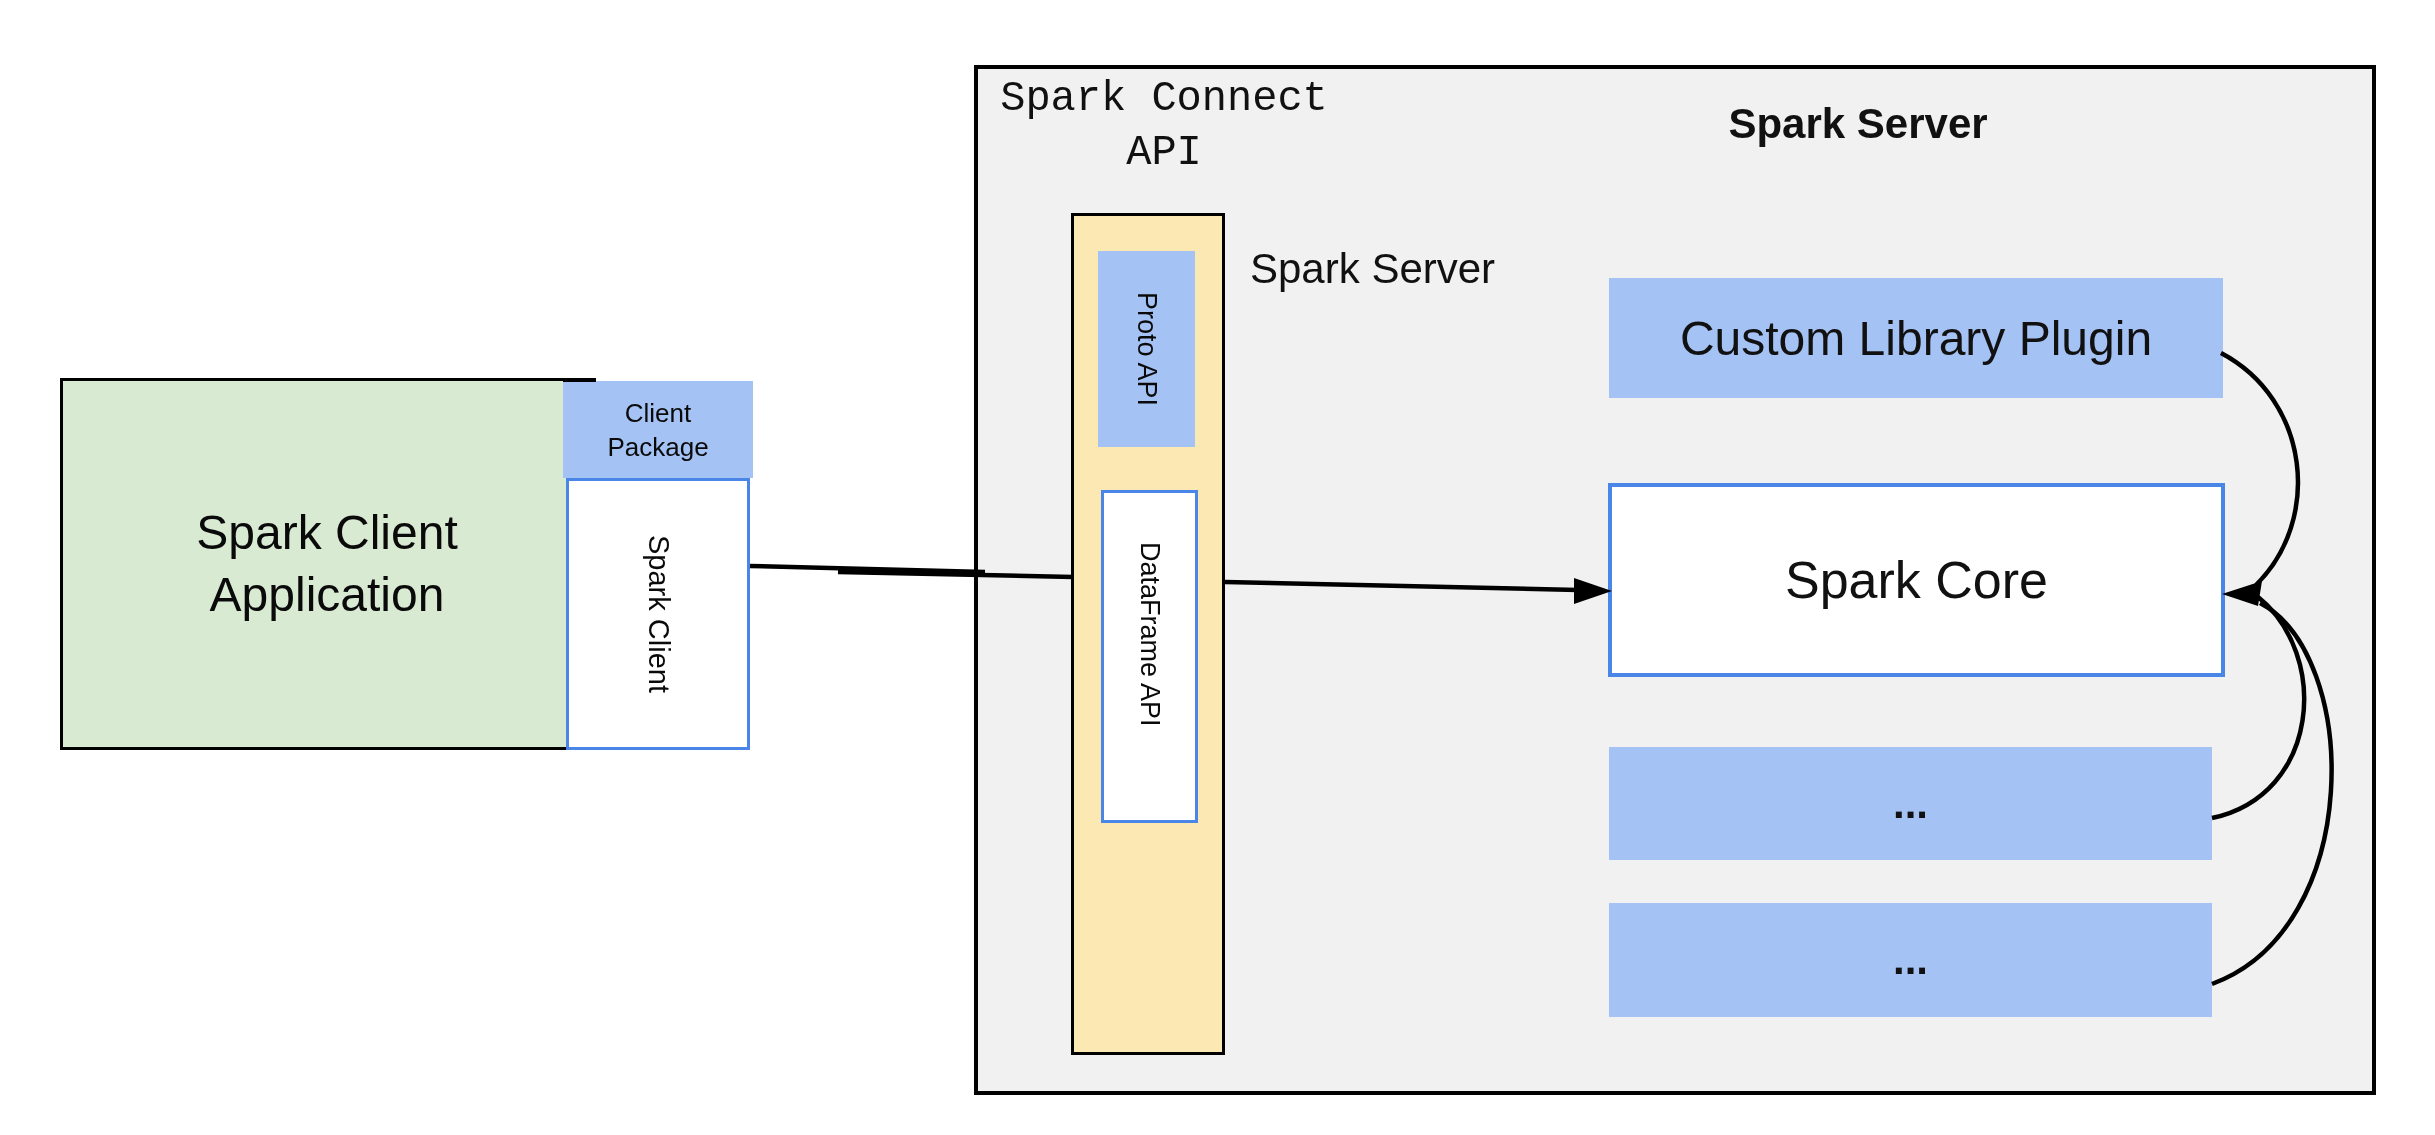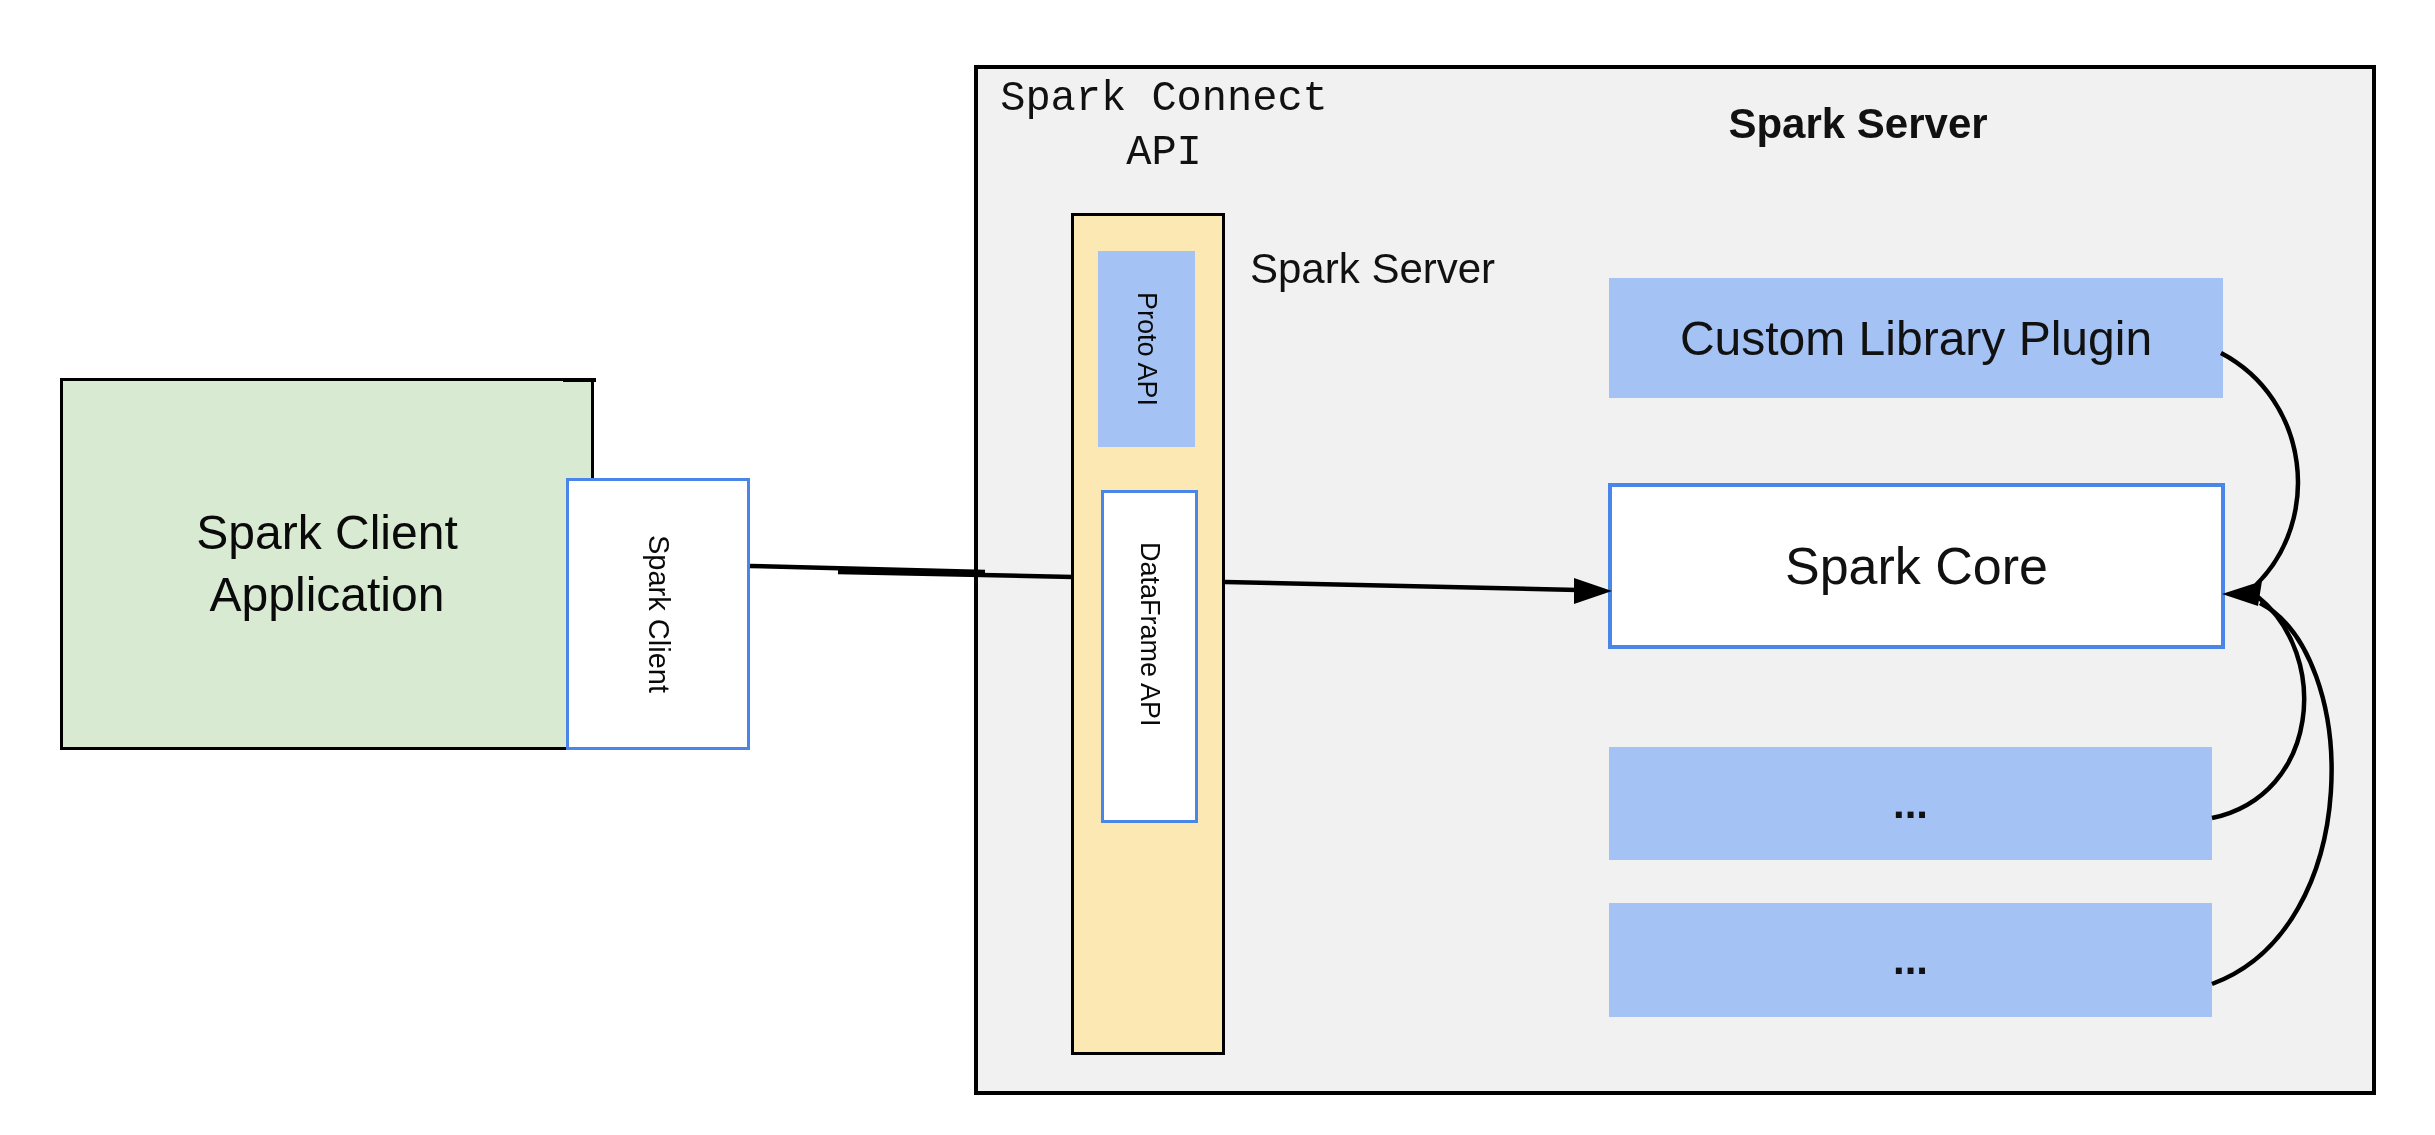--- a/index.html
+++ b/index.html
@@ -33,40 +33,46 @@
 
   .tan-box{left:1071px;top:213px;width:154px;height:842px;background:var(--c-tan);border:3px solid var(--c-black);z-index:2;}
   .proto-box{left:1098px;top:251px;width:97px;height:196px;background:var(--c-blue);z-index:3;}
   .dataframe-box{left:1101px;top:490px;width:97px;height:333px;background:#fff;border:3px solid var(--c-blue-border);z-index:3;padding-bottom:45px;}
   .vtext{writing-mode:vertical-rl;white-space:nowrap;font-size:27px;color:#0a0a0a;}
   .spark-client-box .vtext{font-size:29px;}
   .library-label{left:1250px;top:241px;width:340px;font-size:42px;line-height:55px;text-align:left;z-index:2;}
 
   .plugin-box{left:1609px;top:278px;width:614px;height:120px;background:var(--c-blue);z-index:2;}
   .plugin-box .label{font-size:48px;}
-  .core-box{left:1608px;top:483px;width:617px;height:166px;background:#fff;border:4px solid var(--c-blue-border);z-index:2;text-align:center;}
+  .core-box{left:1608px;top:483px;width:617px;height:194px;background:#fff;border:4px solid var(--c-blue-border);z-index:2;text-align:center;}
   .core-box .label{font-size:52px;}
   .dots-box-1{left:1609px;top:747px;width:603px;height:113px;background:var(--c-blue);z-index:2;}
   .dots-box-2{left:1609px;top:903px;width:603px;height:114px;background:var(--c-blue);z-index:2;}
   .dots-box-1 .label,.dots-box-2 .label{font-size:42px;font-weight:bold;line-height:20px;}
 
   .connector-layer{position:absolute;left:0;top:0;width:2435px;height:1135px;z-index:4;pointer-events:none;}
 </style>
 </head>
 <body>
 
 <div class="canvas">
 
   <div class="abs green-box center">
     <div class="label">
       <div>Spark Client</div>
       <div>Application</div>
     </div>
   </div>
 
+  <div class="abs package-box center">
+    <div class="label">
+      <div>Client</div>
+      <div>Package</div>
+    </div>
+  </div>
   <div class="abs border-patch"></div>
 
   <div class="abs spark-client-box center">
     <div class="vtext">Spark Client</div>
   </div>
 
   <div class="abs gray-box"></div>
 
   <div class="abs connect-label">
     <div>Spark Connect</div>

